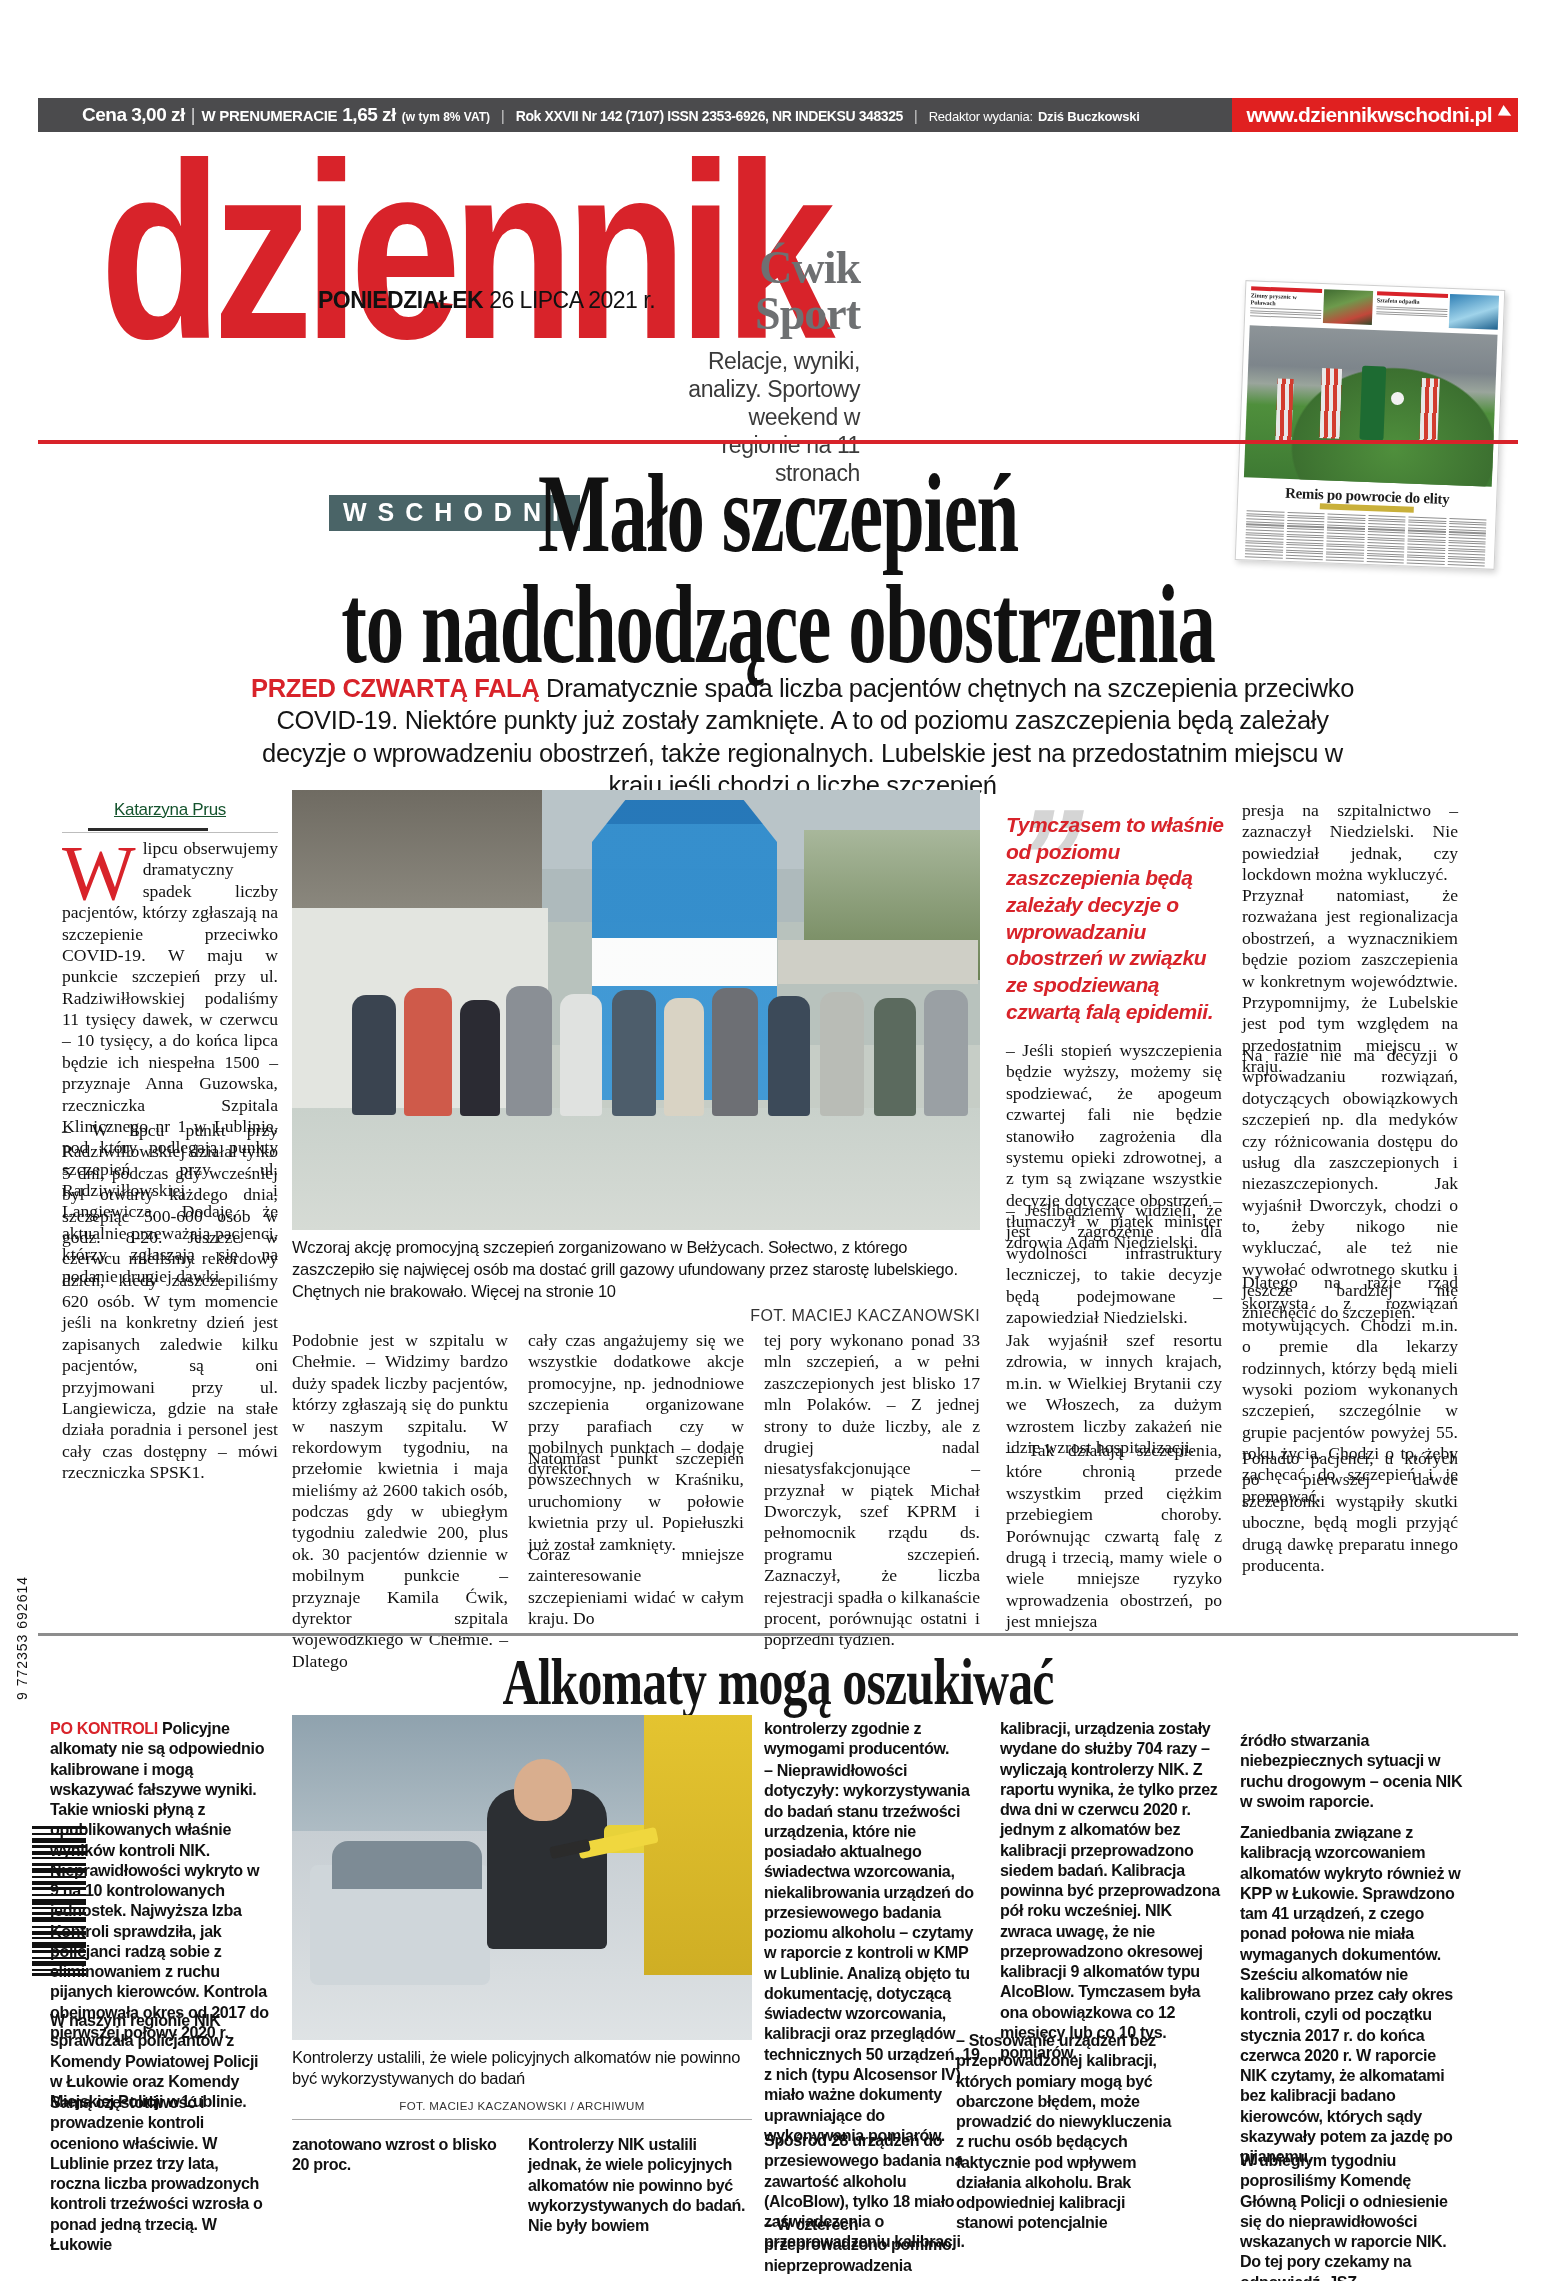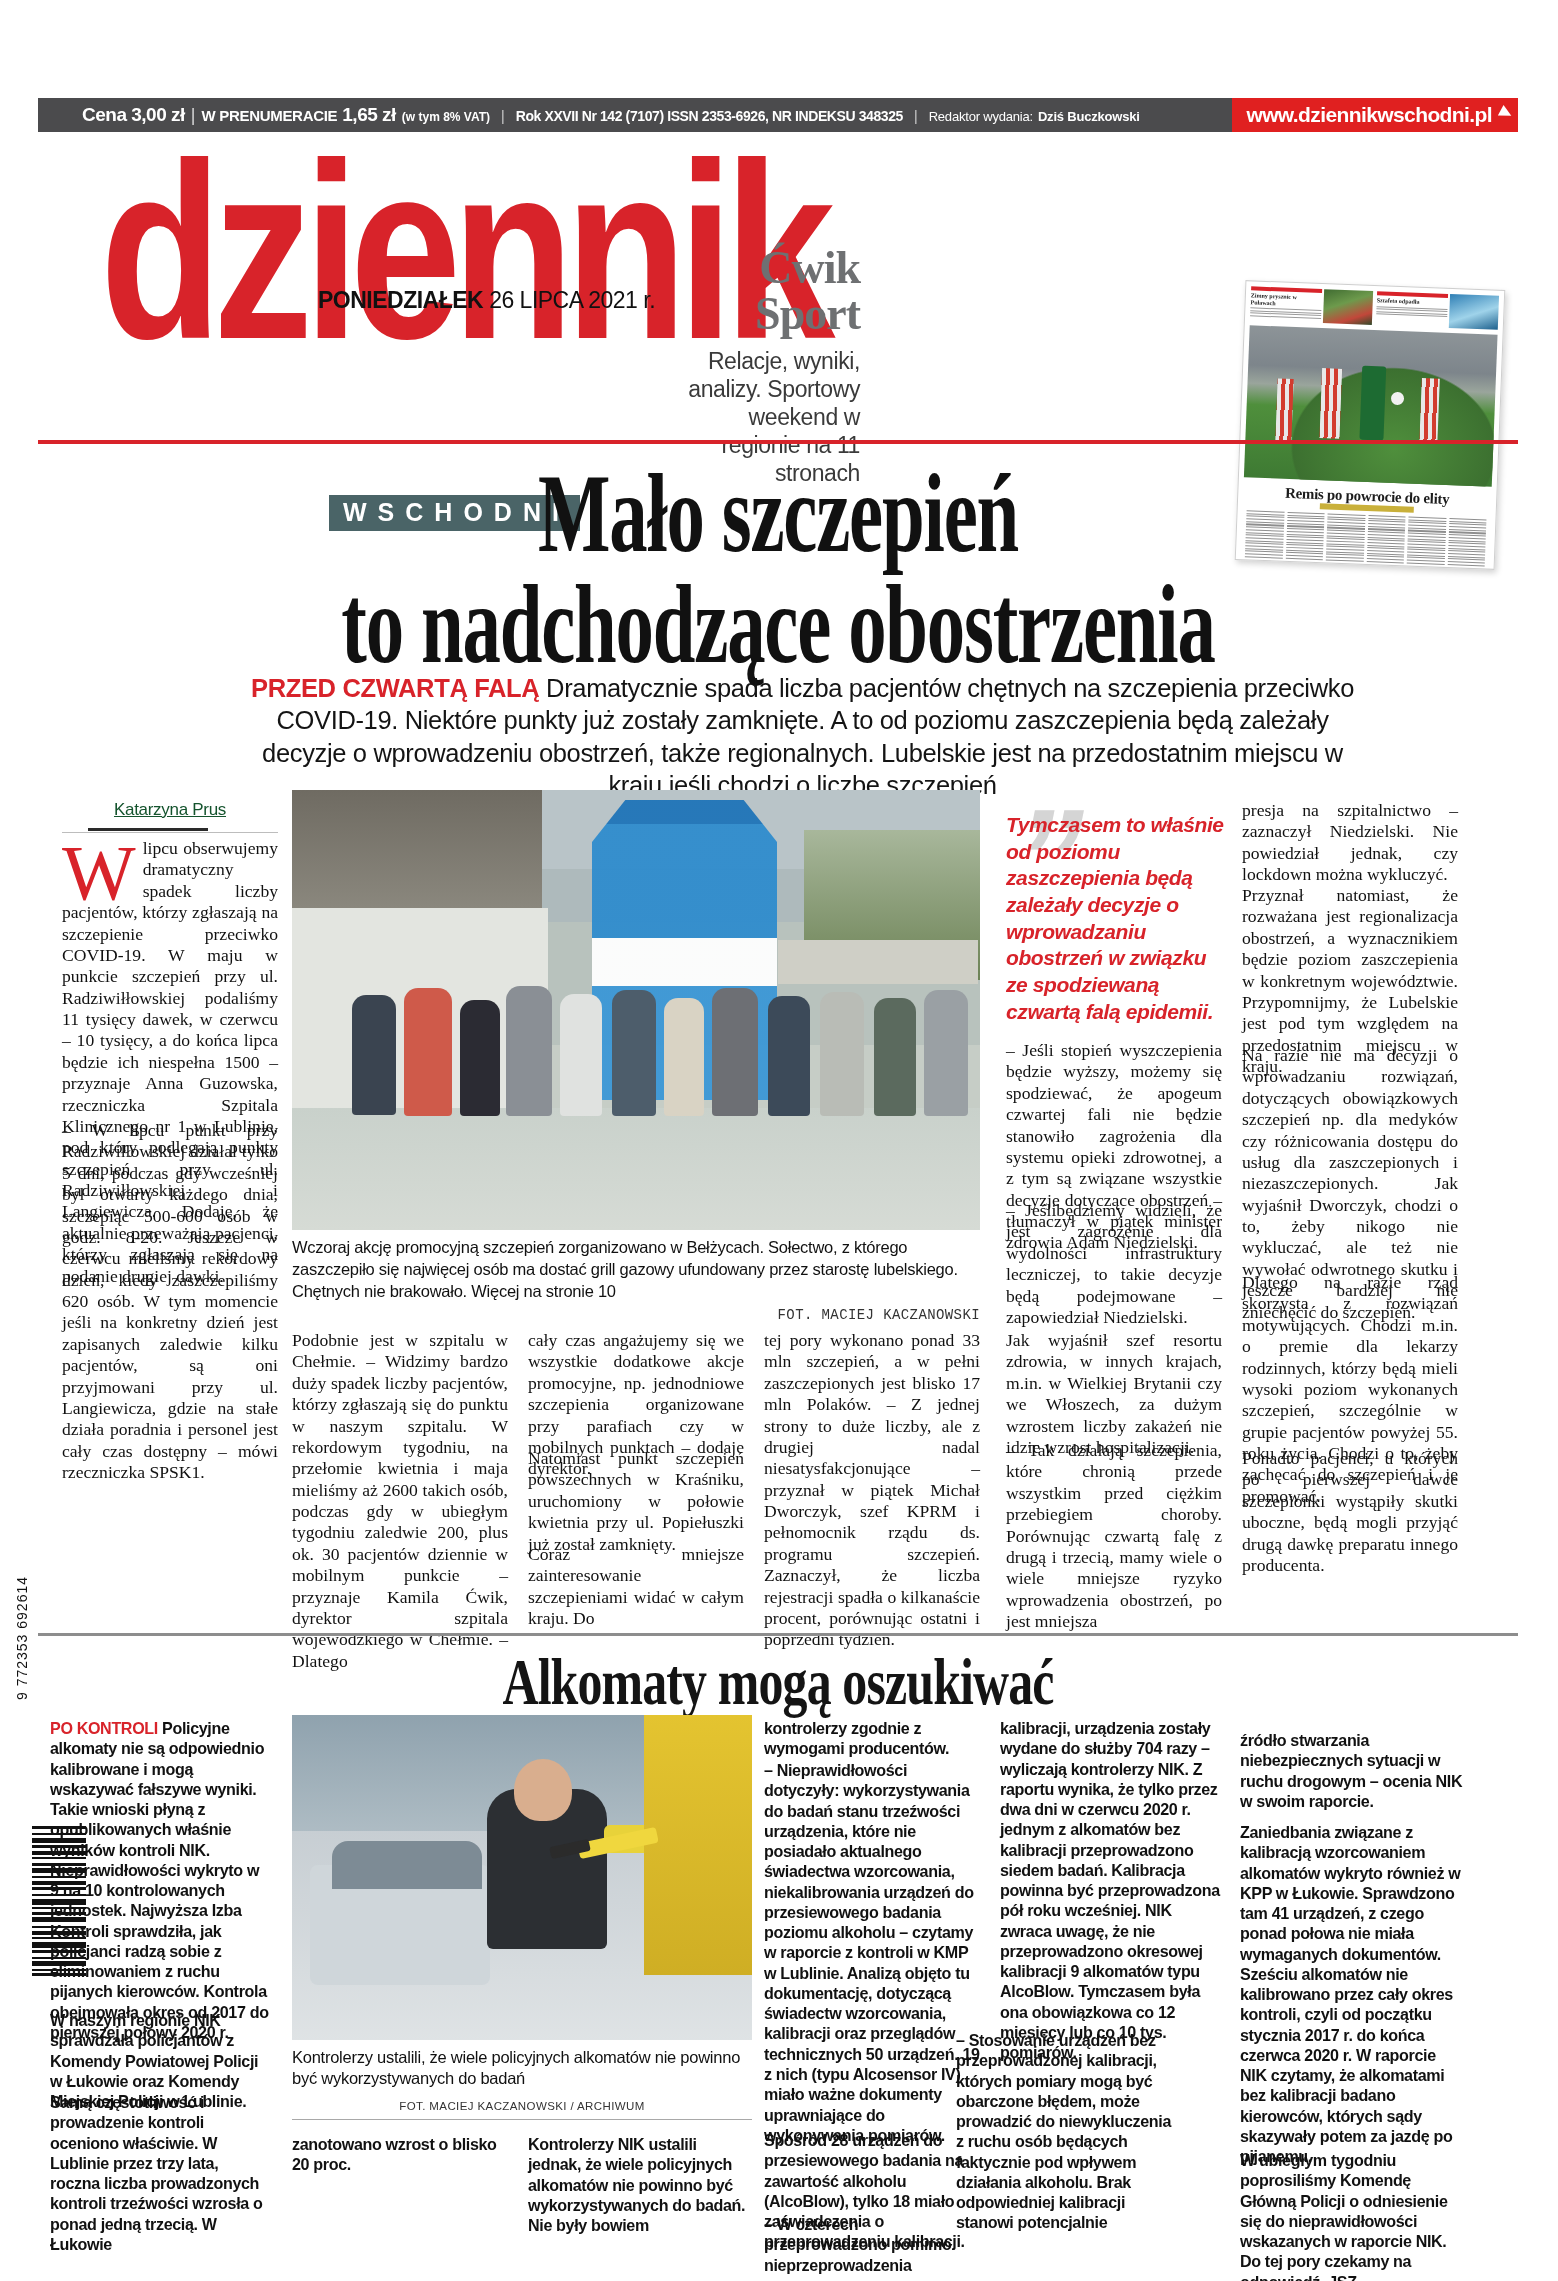--- a/index.html
+++ b/index.html
@@ -158,22 +158,22 @@
     clip-path: polygon(18% 0, 82% 0, 100% 14%, 100% 100%, 0 100%, 0 14%);
     opacity: 0.95;
   }
   .cap1 {
     position: absolute; left: 292px; top: 1237px; width: 688px;
     font-family: "Liberation Sans", sans-serif; font-size: 16.5px; line-height: 1.32;
     color: #111; letter-spacing: -0.25px;
   }
   .credit1 {
     position: absolute; left: 292px; top: 1307px; width: 688px; text-align: right;
-    font-family: Liberation Mono, monospace;
-    font-size: 14px; color: #333; letter-spacing: 0.4px;
+    font-family: Liberation Sans, sans-serif;
+    font-size: 16px; color: #333; letter-spacing: 0.4px;
   }
 
   
   .pullquote {
     position: absolute; left: 1006px; top: 812px; width: 222px;
     font-family: "Liberation Sans", sans-serif; font-style: italic; font-weight: bold;
     font-size: 21px; line-height: 1.27; color: #d8232a; letter-spacing: -0.4px;
     z-index: 2;
   }
   .quote-mark {

